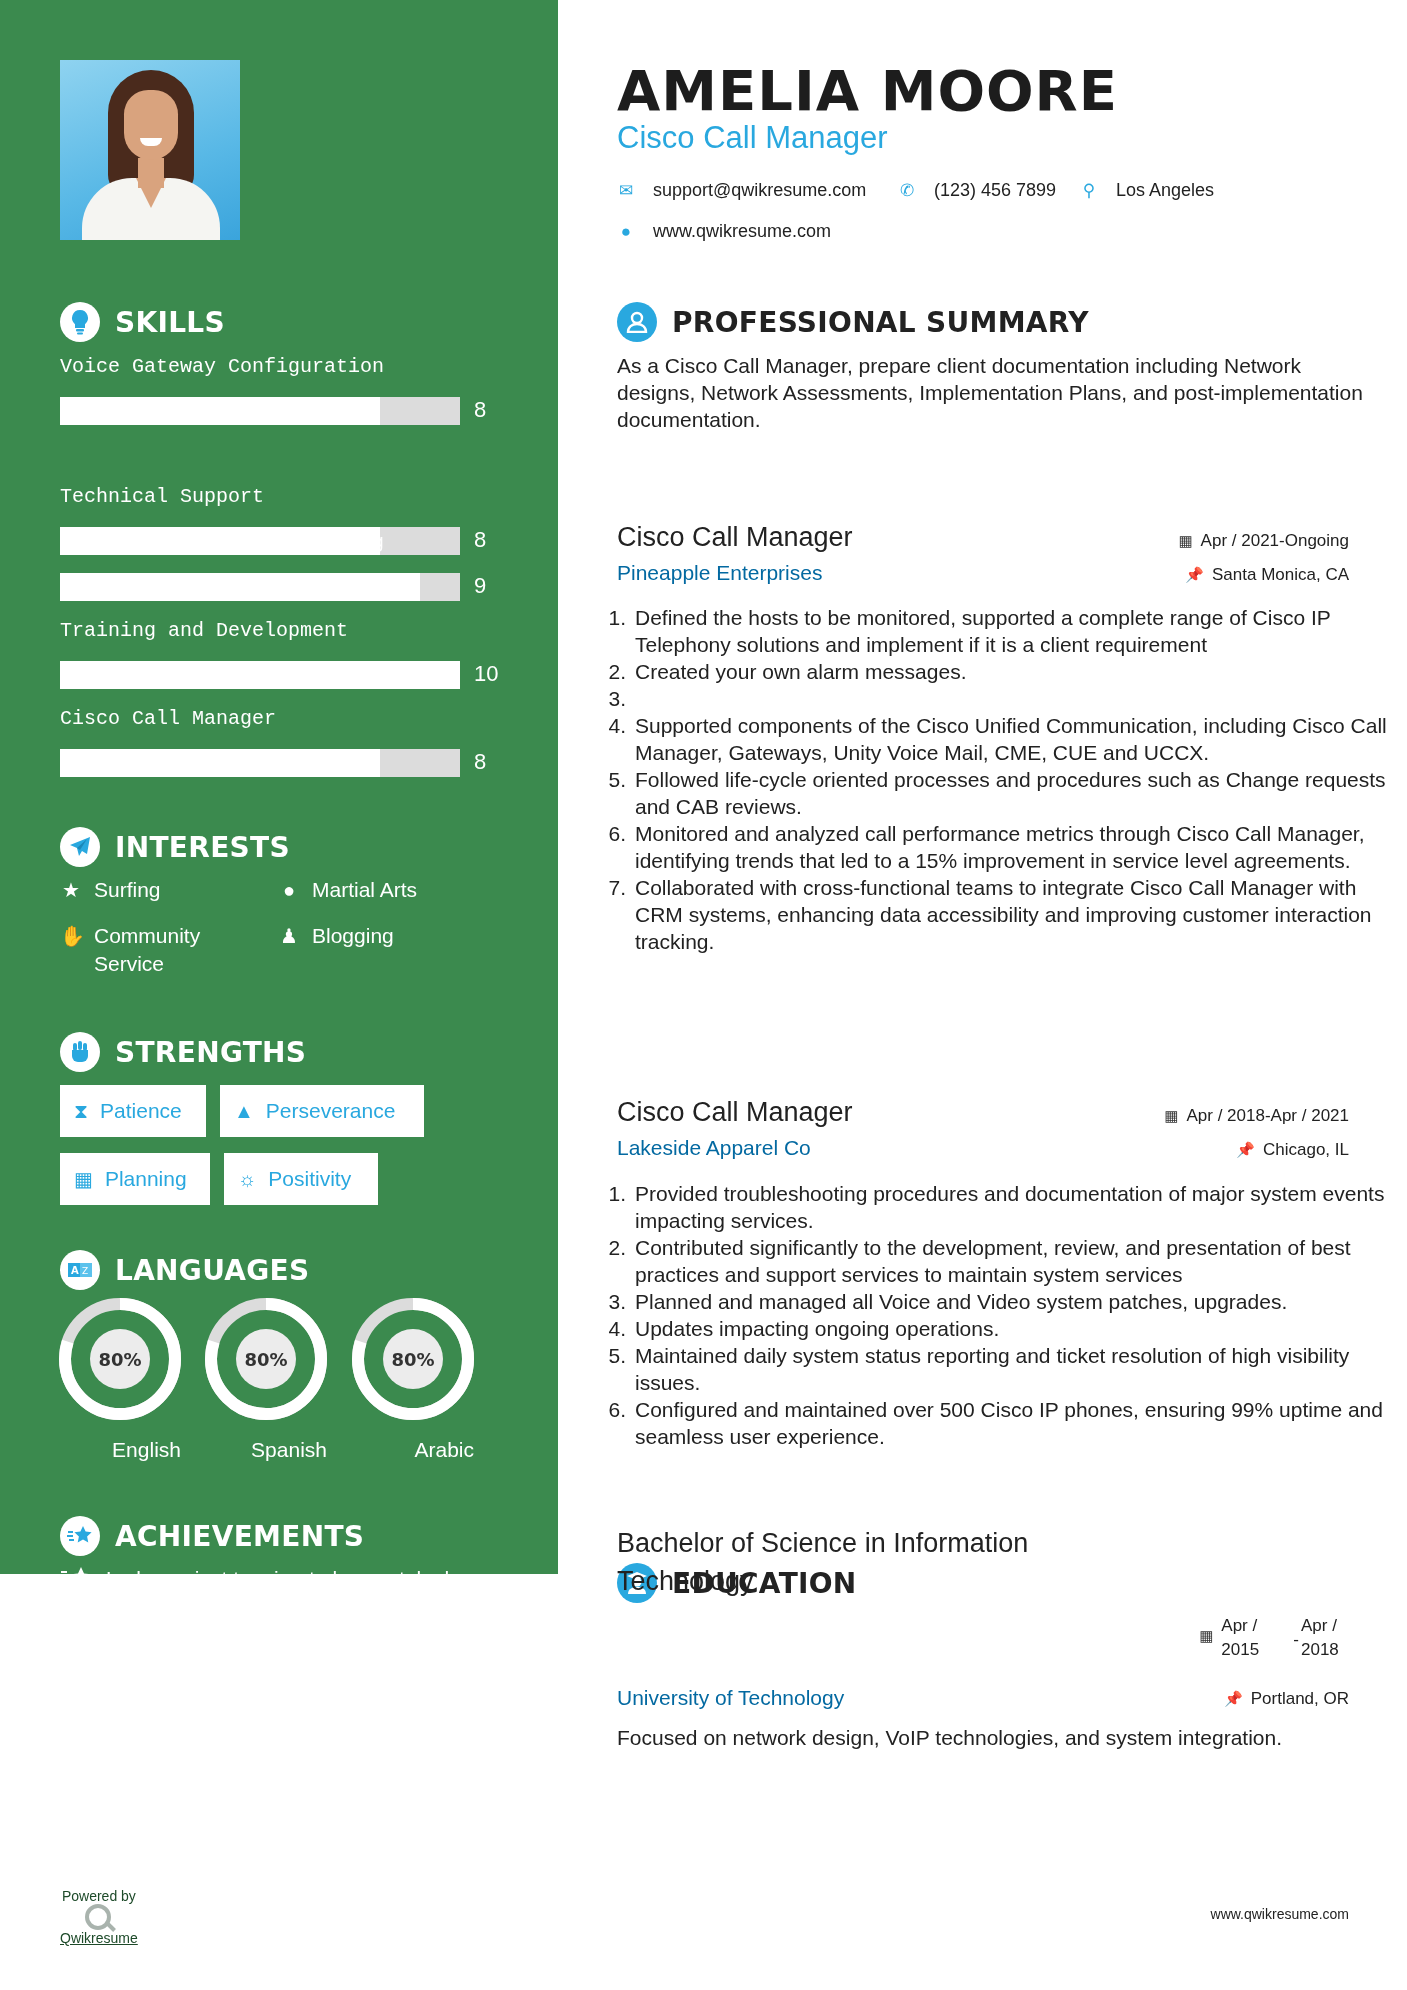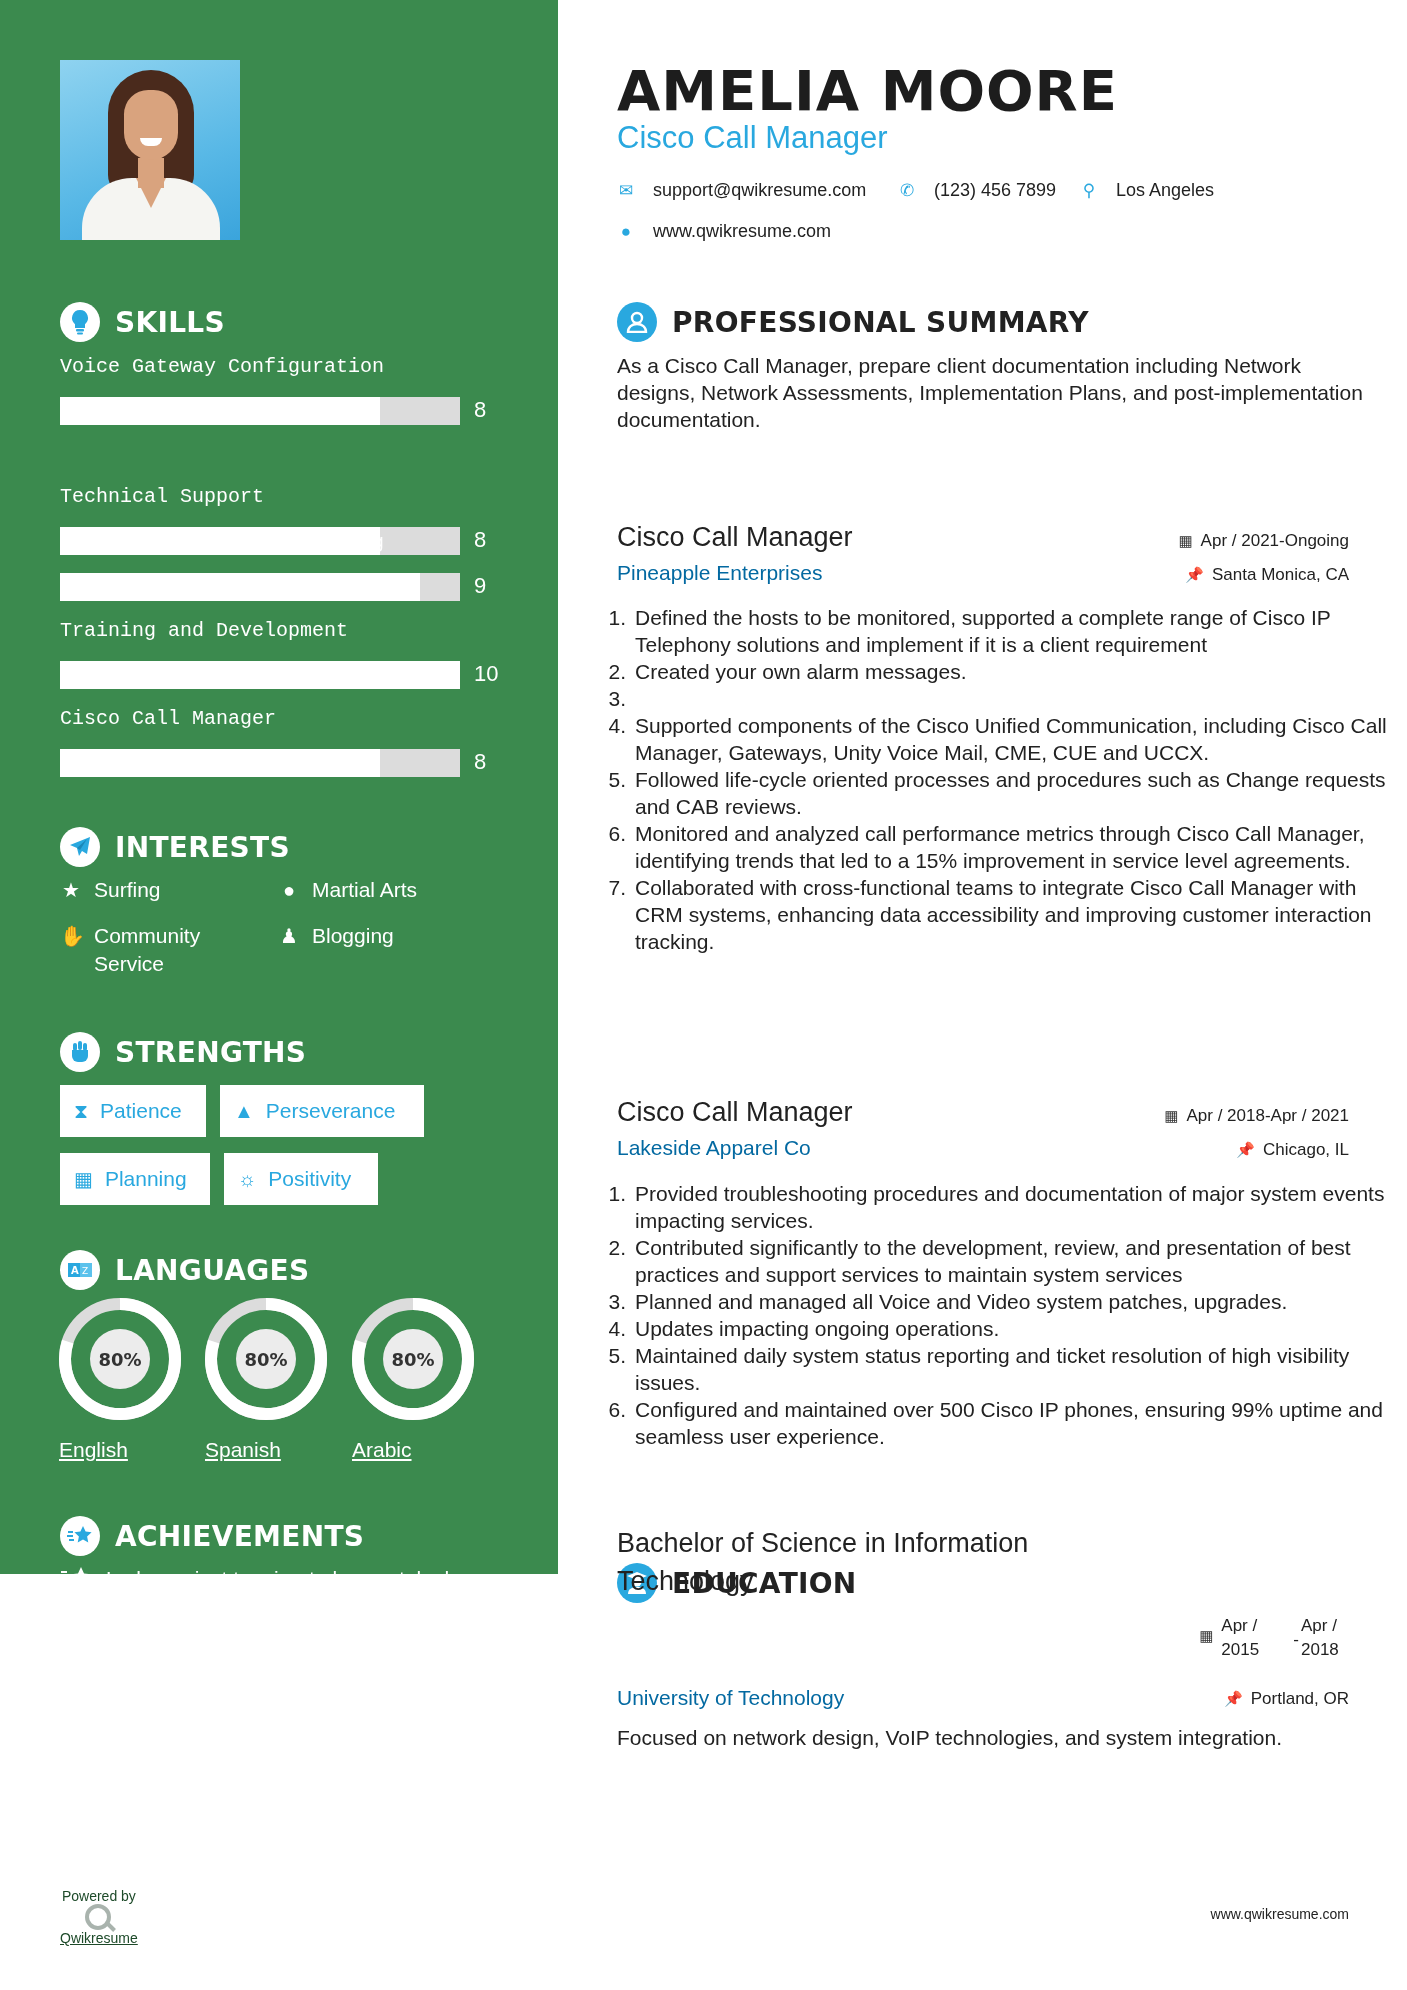--- a/index.html
+++ b/index.html
@@ -30,21 +30,21 @@
   .skill-bar { position: absolute; left: 0; top: 42px; width: 400px; height: 28px; background: #dcdcdc; }
   .skill-fill { height: 100%; background: #fff; }
   .skill-val { position: absolute; left: 414px; top: 42px; font-size: 22px; color: #fff; font-family: "Liberation Sans", sans-serif; }
 
   .interest { position: absolute; display: flex; align-items: flex-start; font-size: 21px; color: #fff; font-family: "Liberation Sans", sans-serif; line-height: 28px; }
   .interest .ic { width: 22px; margin-right: 12px; text-align: center; font-size: 20px; }
 
   .strength { position: absolute; height: 52px; background: #fff; display: flex; align-items: center; padding: 0 14px; color: #29a8df; font-size: 21px; font-family: "Liberation Sans", sans-serif; }
   .strength .ic { margin-right: 12px; font-size: 20px; color: #29a8df; }
 
-  .lang { position: absolute; width: 122px; text-align: left; text-decoration: underline; }
+  .lang { position: absolute; width: 122px; text-align: right; }
   .lang-ring { width: 122px; height: 122px; position: relative; }
   .lang-ring svg { position: absolute; left: 0; top: 0; }
   .lang-pct { position: absolute; left: 31px; top: 31px; width: 60px; height: 60px; border-radius: 50%; background: #ececec; color: #333; display: flex; align-items: center; justify-content: center; font-weight: bold; font-size: 18px; }
   .lang-name { margin-top: 18px; font-size: 21px; color: #fff; font-family: "Liberation Sans", sans-serif; }
 
   .ach { position: absolute; left: 60px; width: 440px; display: flex; align-items: flex-start; color: #fff; font-size: 21px; line-height: 29px; font-family: "Liberation Sans", sans-serif; }
   .ach .ic { width: 34px; flex: none; font-size: 22px; margin-right: 12px; }
 
   .powered { position: absolute; left: 60px; top: 1888px; display: flex; align-items: center; font-size: 14px; color: #1d4a29; font-family: "Liberation Sans", sans-serif; flex-direction: column; }
   .powered .q { width: 26px; height: 26px; margin: 0 18px 0 16px; border: 4px solid #a9b3ad; border-radius: 50%; position: relative; }

